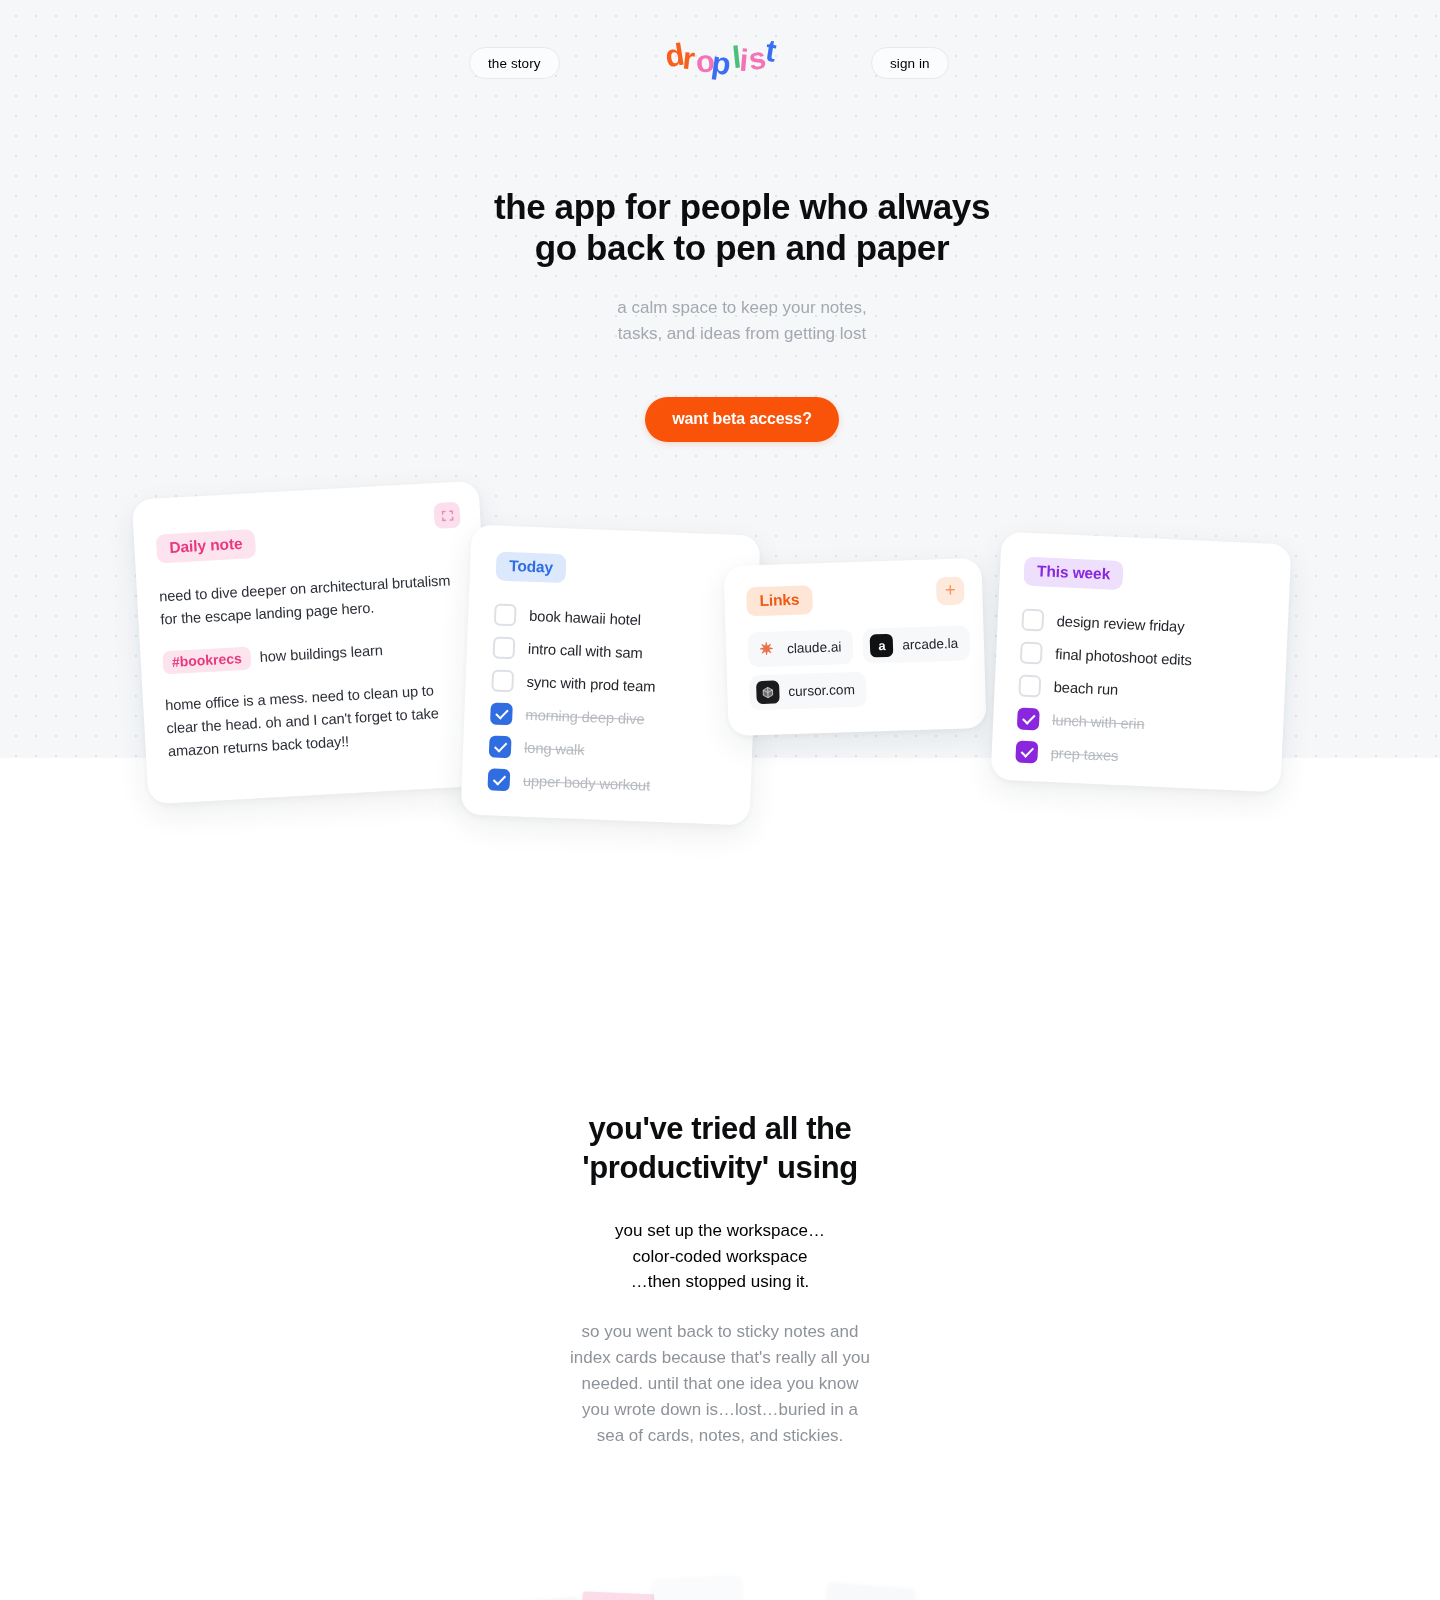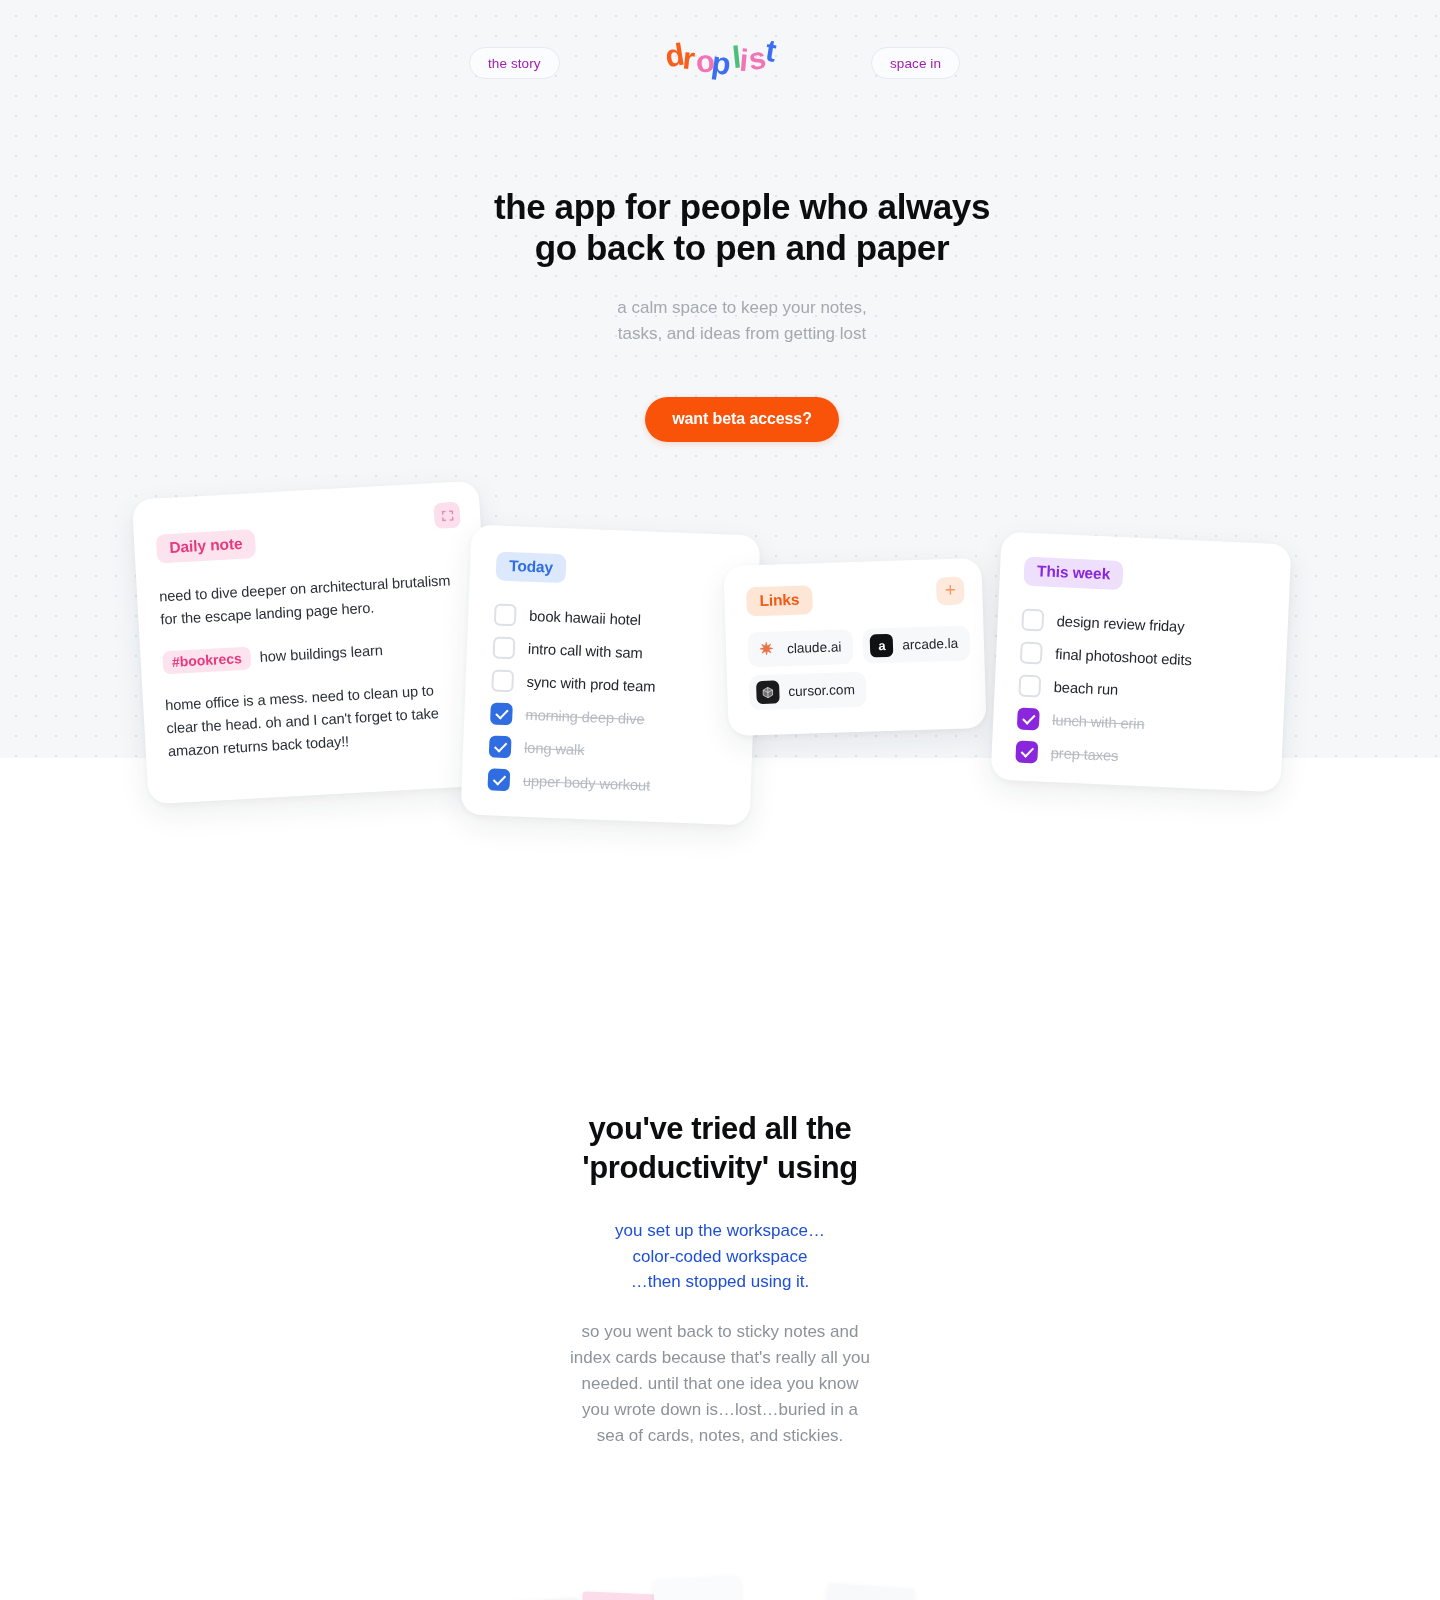--- a/index.html
+++ b/index.html
@@ -53,21 +53,21 @@
     position: absolute;
     top: 8px;
     display: inline-flex;
     align-items: center;
     justify-content: center;
     height: 32px;
     padding: 0 18px;
     border: 1px solid #e7eaee;
     border-radius: 999px;
     background: #fbfcfd;
-    color: #a21caf;
+    color: #000000;
     font-size: 13.5px;
     letter-spacing: .1px;
     cursor: pointer;
     white-space: nowrap;
   }
   .pill-story { left: 469px; }
   .pill-signin { left: 871px; }
 
   .logo {
     position: absolute;
@@ -305,21 +305,21 @@
   .sec2 h2 {
     font-size: 31px;
     font-weight: 800;
     color: #0c0d0e;
     line-height: 1.25;
     letter-spacing: -0.4px;
   }
   .sec2 .p1 {
     margin-top: 30px;
     font-size: 17px;
-    color: #1d4ed8;
+    color: #000000;
     line-height: 1.52;
   }
   .sec2 .p2 {
     margin-top: 24px;
     font-size: 17px;
     color: #8e939a;
     line-height: 1.52;
   }
 
   
@@ -357,21 +357,21 @@
           <span class="l0">d</span>
             <span class="l1">r</span>
             <span class="l2">o</span>
             <span class="l3">p</span>
             <span class="l4">l</span>
             <span class="l5">i</span>
             <span class="l6">s</span>
             <span class="l7">t</span>
         </div>
 
-        <div class="pill pill-signin">space in</div>
+        <div class="pill pill-signin">sign in</div>
       </div>
     </div>
 
     <div class="hero">
       <h1>
         <span>the app for people who always</span><br>
         <span>go back to pen and paper</span>
       </h1>
       <div class="sub">
         <span>a calm space to keep your notes,</span><br>

